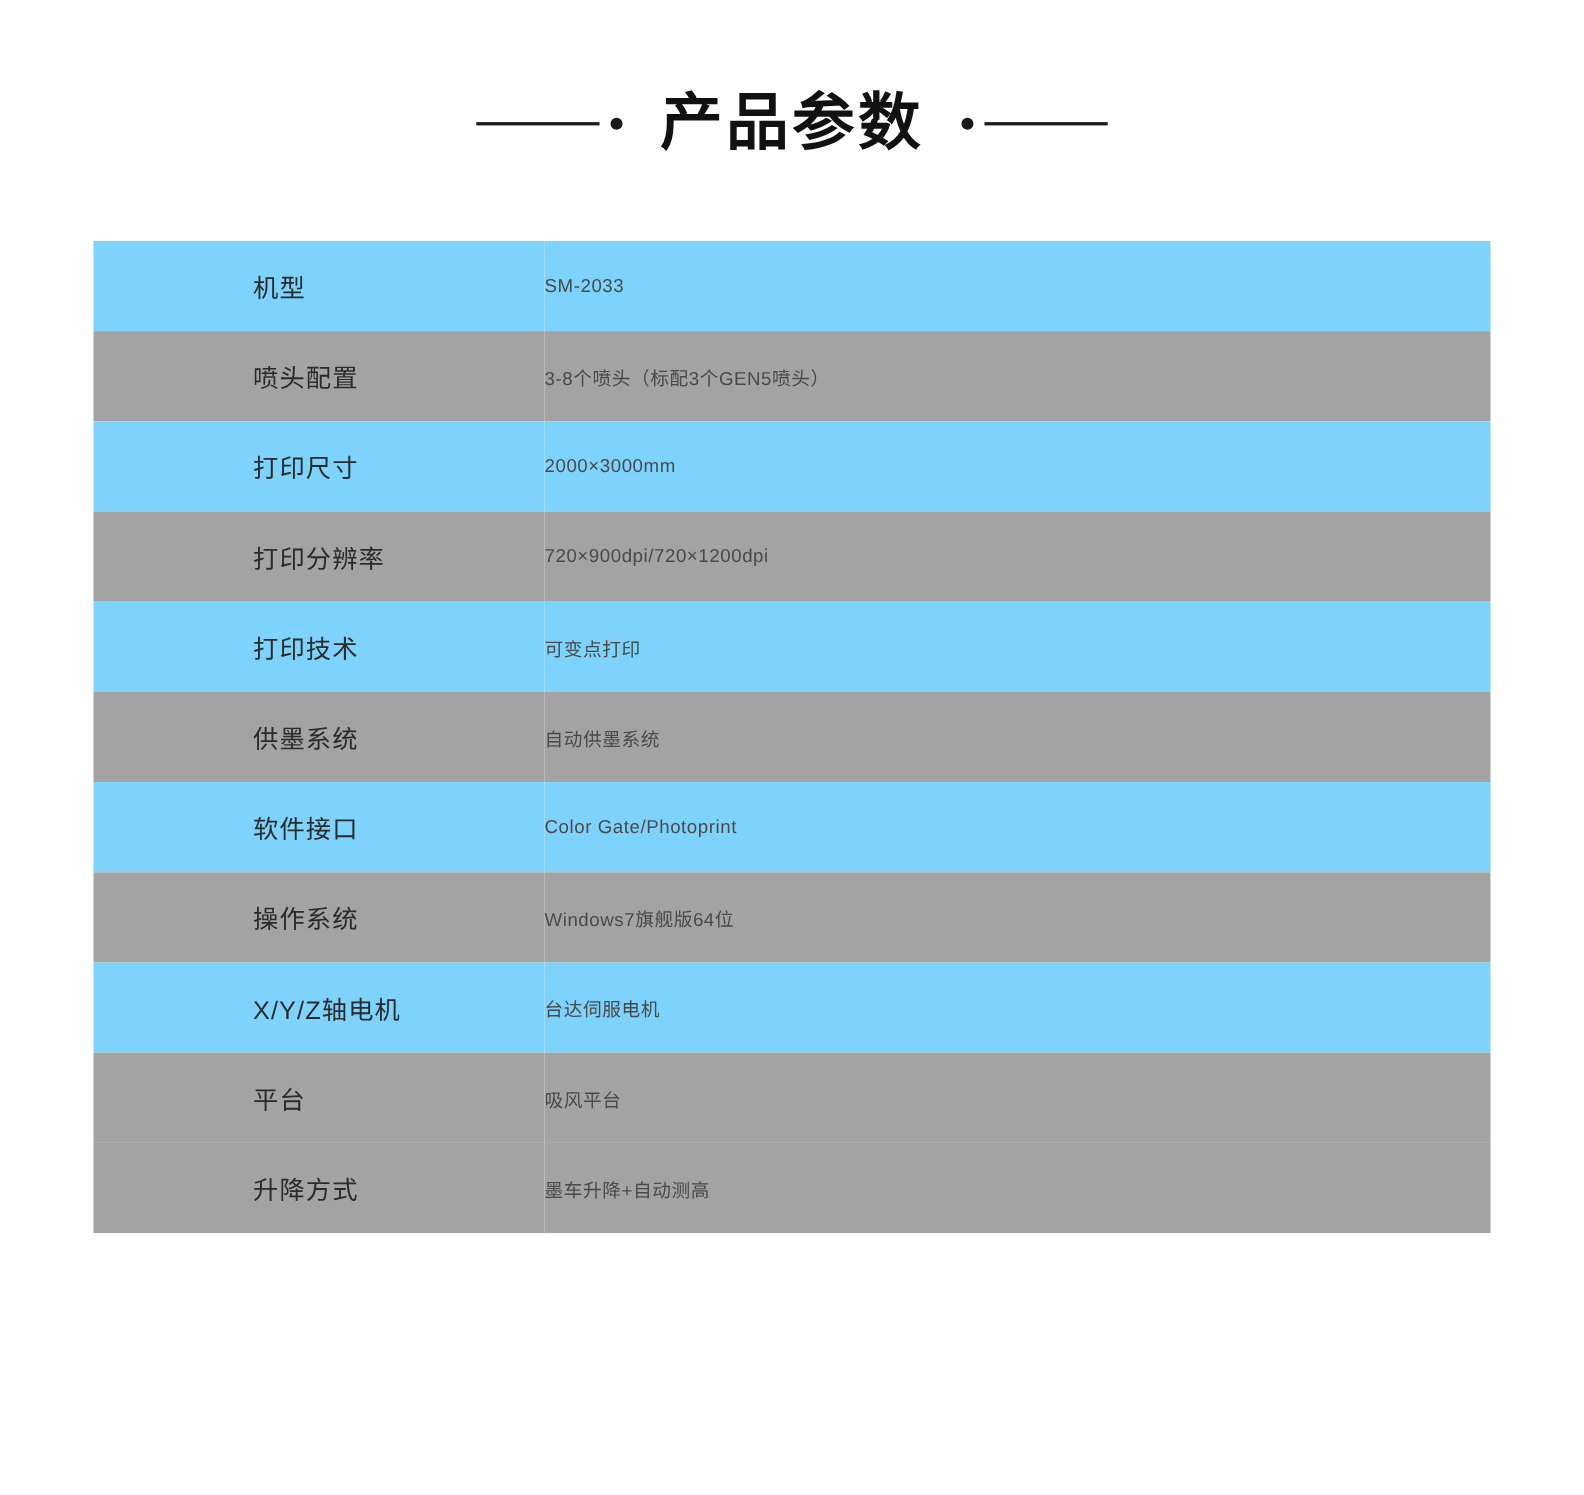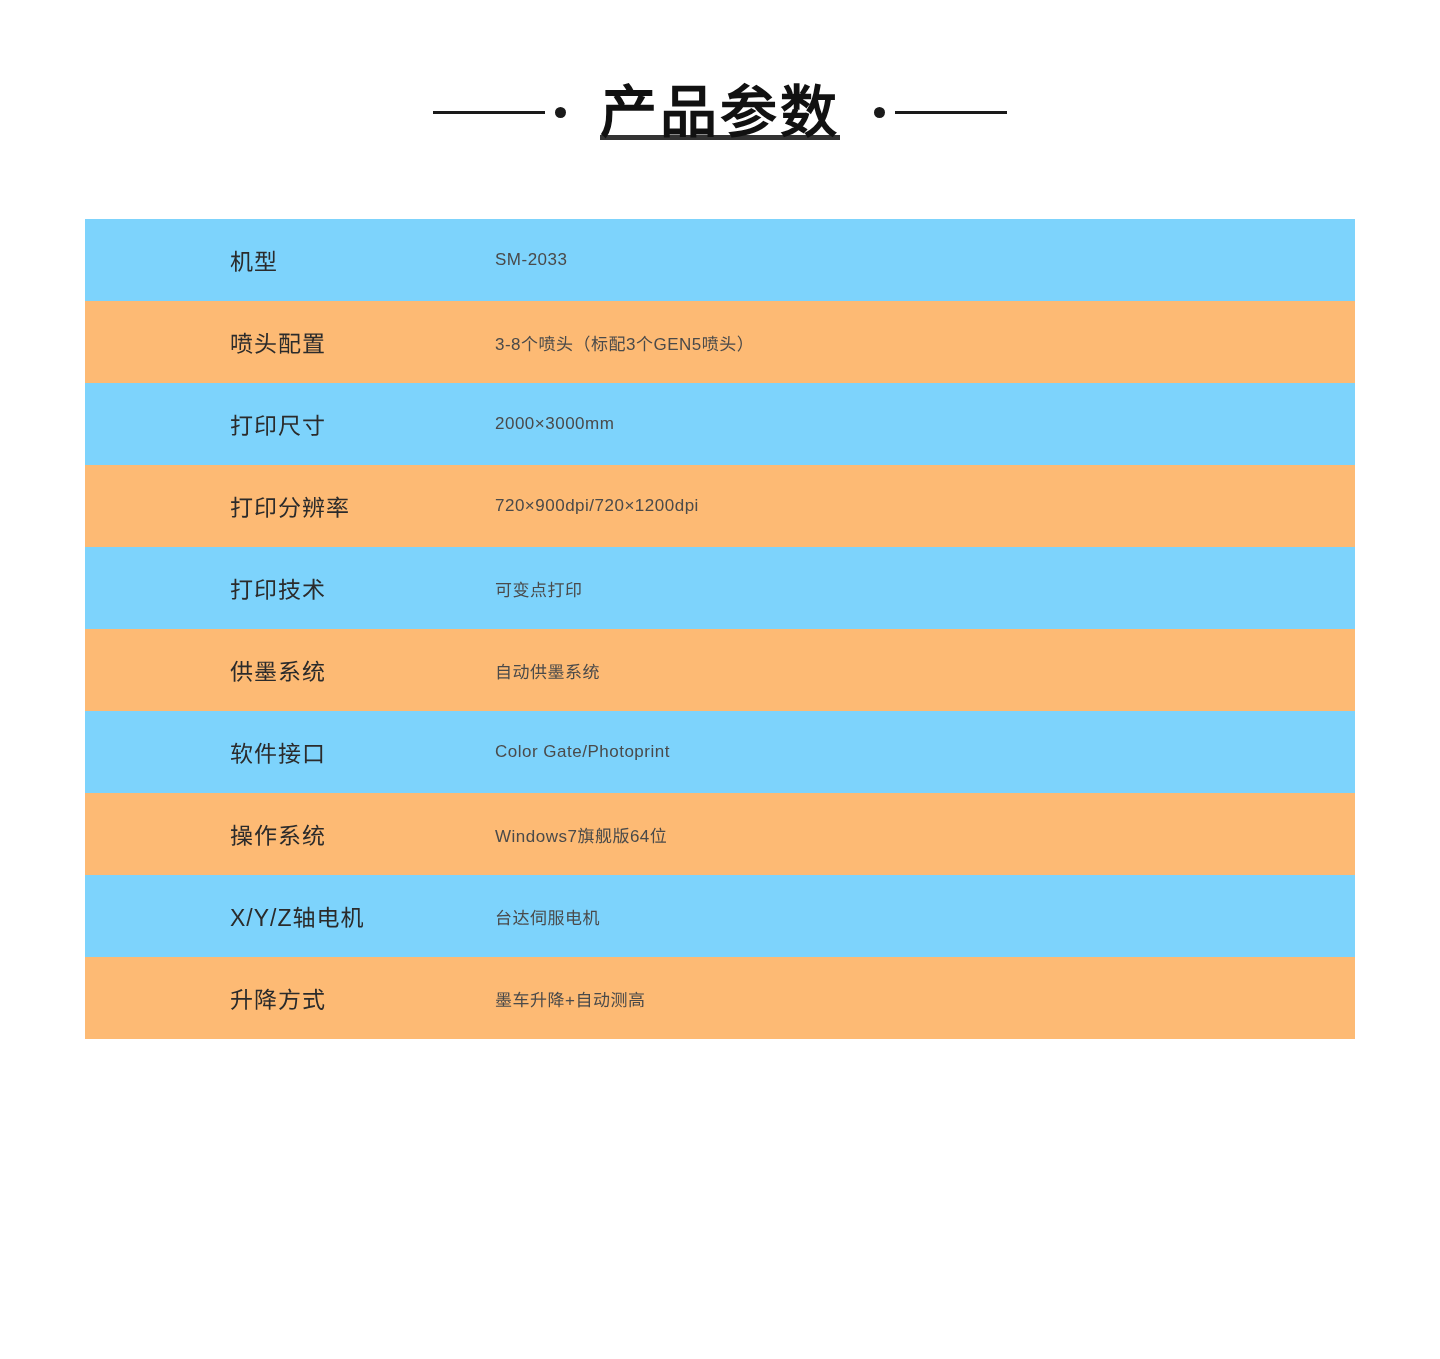--- a/index.html
+++ b/index.html
@@ -20,21 +20,20 @@
     width: 1440px;
     box-sizing: border-box;
   }
 
   
   .header {
     padding-top: 46px;
     padding-bottom: 40px;
     display: flex;
     justify-content: center;
-    text-decoration: underline;
   }
   .header-inner {
     display: flex;
     align-items: center;
     justify-content: center;
     gap: 20px;
   }
   .deco {
     display: flex;
     align-items: center;
@@ -68,21 +67,21 @@
     border-collapse: collapse;
     table-layout: fixed;
   }
   .spec-row {
     height: 82px;
   }
   .spec-row.alt {
     background: #7dd3fc;
   }
   .spec-row.plain {
-    background: #fdba74;
+    background: #a3a3a3;
   }
   .spec-label {
     width: 410px;
     padding: 0 0 0 145px;
     box-sizing: border-box;
     font-size: 23px;
     color: #2b2b2b;
     letter-spacing: 1px;
     vertical-align: middle;
     text-align: left;
@@ -149,19 +148,23 @@
       </tr>
       <tr class="spec-row plain">
         <td class="spec-label">操作系统</td>
         <td class="spec-value">Windows7旗舰版64位</td>
       </tr>
       <tr class="spec-row alt">
         <td class="spec-label">X/Y/Z轴电机</td>
         <td class="spec-value">台达伺服电机</td>
       </tr>
       <tr class="spec-row plain">
+        <td class="spec-label">平台</td>
+        <td class="spec-value">吸风平台</td>
+      </tr>
+      <tr class="spec-row plain">
         <td class="spec-label">升降方式</td>
         <td class="spec-value">墨车升降+自动测高</td>
       </tr>
     </tbody>
   </table>
 
 </div>
 
 </body></html>

